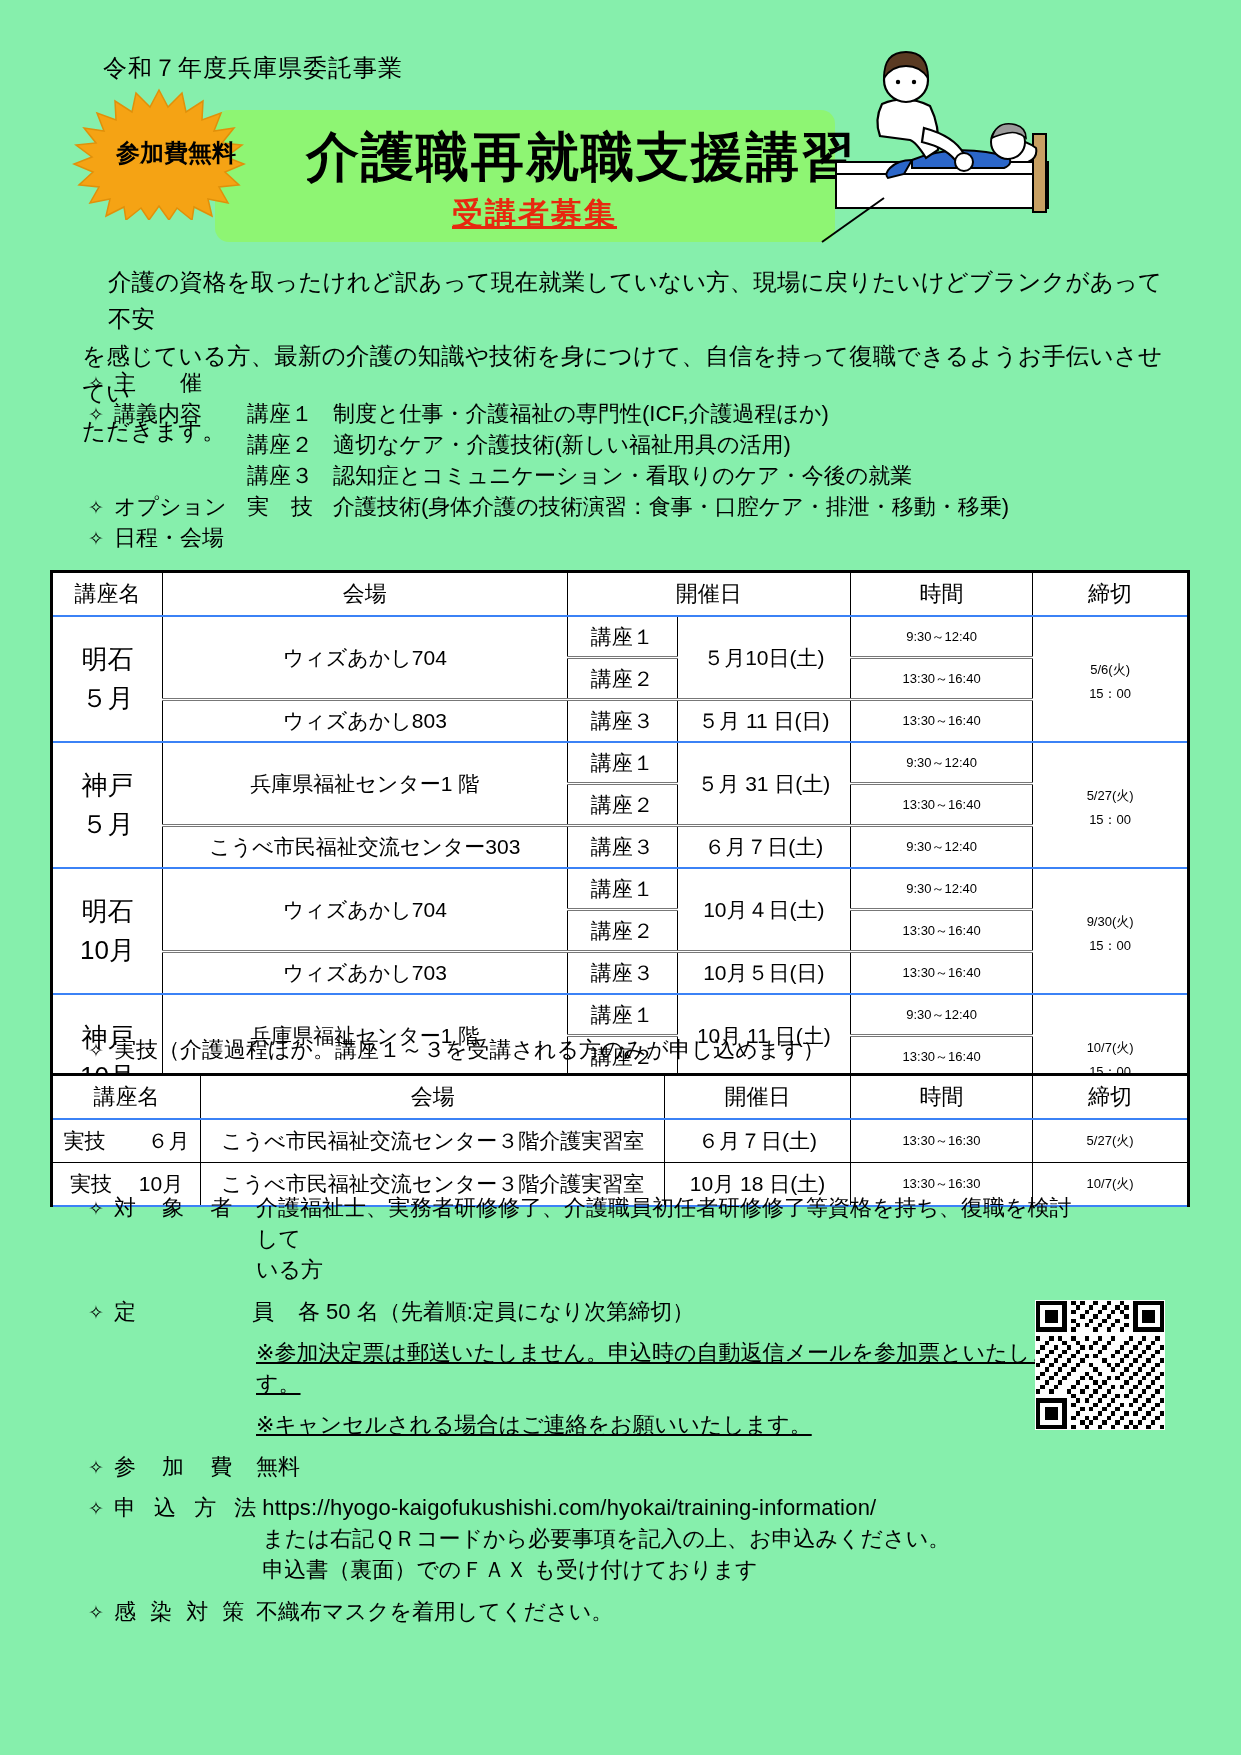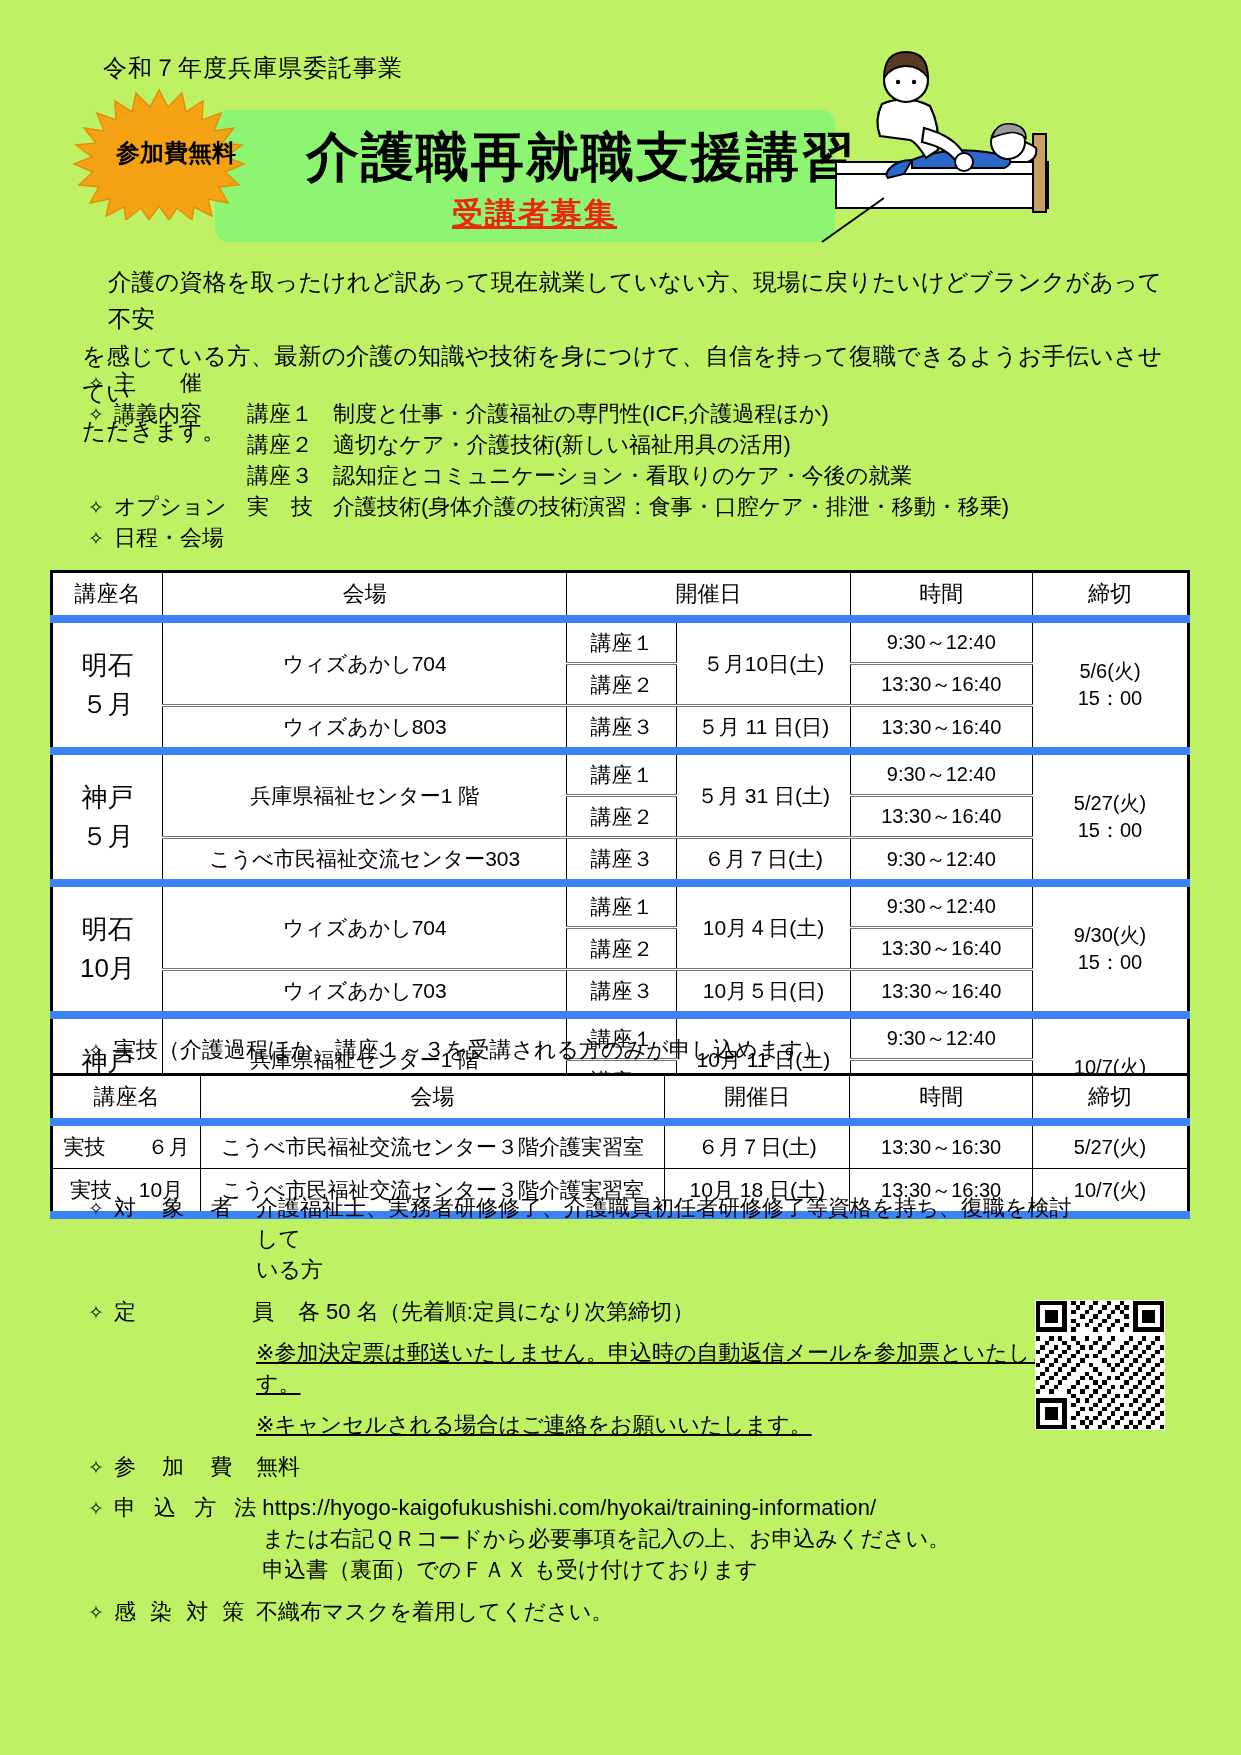--- a/index.html
+++ b/index.html
@@ -8,21 +8,21 @@
     background: #ffffff;
   }
   body {
     font-family: "Liberation Sans", "DejaVu Sans", sans-serif;
     color: #000000;
   }
   #page {
     position: relative;
     width: 1241px;
     height: 1755px;
-    background: #bef264;
+    background: #86efac;
     overflow: hidden;
   }
 
   
   .fiscal-line {
     position: absolute;
     left: 103px;
     top: 52px;
     font-size: 24px;
     letter-spacing: 1px;
@@ -143,24 +143,24 @@
   .tbl td, .tbl th {
     border: 1px solid #000;
     padding: 0;
     text-align: center;
     font-weight: normal;
     vertical-align: middle;
   }
   .tbl .outer-l { border-left: 3px solid #000; }
   .tbl .outer-r { border-right: 3px solid #000; }
   .tbl .thickTop { border-top: 3px solid #000; }
-  .tbl .thickBot { border-bottom: 8px solid #3b82f6; }
+  .tbl .thickBot { border-bottom: 2px solid #3b82f6; }
   .tbl .dbl-b { border-bottom: 3px double #777; }
   .hdr td { height: 42px; font-size: 22px; }
-  .small { font-size: 20px; }
+  .small { font-size: 13px; }
   .vname { font-size: 26px; line-height: 1.5; }
   .left { text-align: left; padding-left: 12px; }
 
   #table-main { left: 50px; top: 570px; width: 1140px; }
   #table-practical { left: 50px; top: 1073px; width: 1140px; }
 
   .sec-note {
     position: absolute;
     left: 88px;
     top: 1035px;

